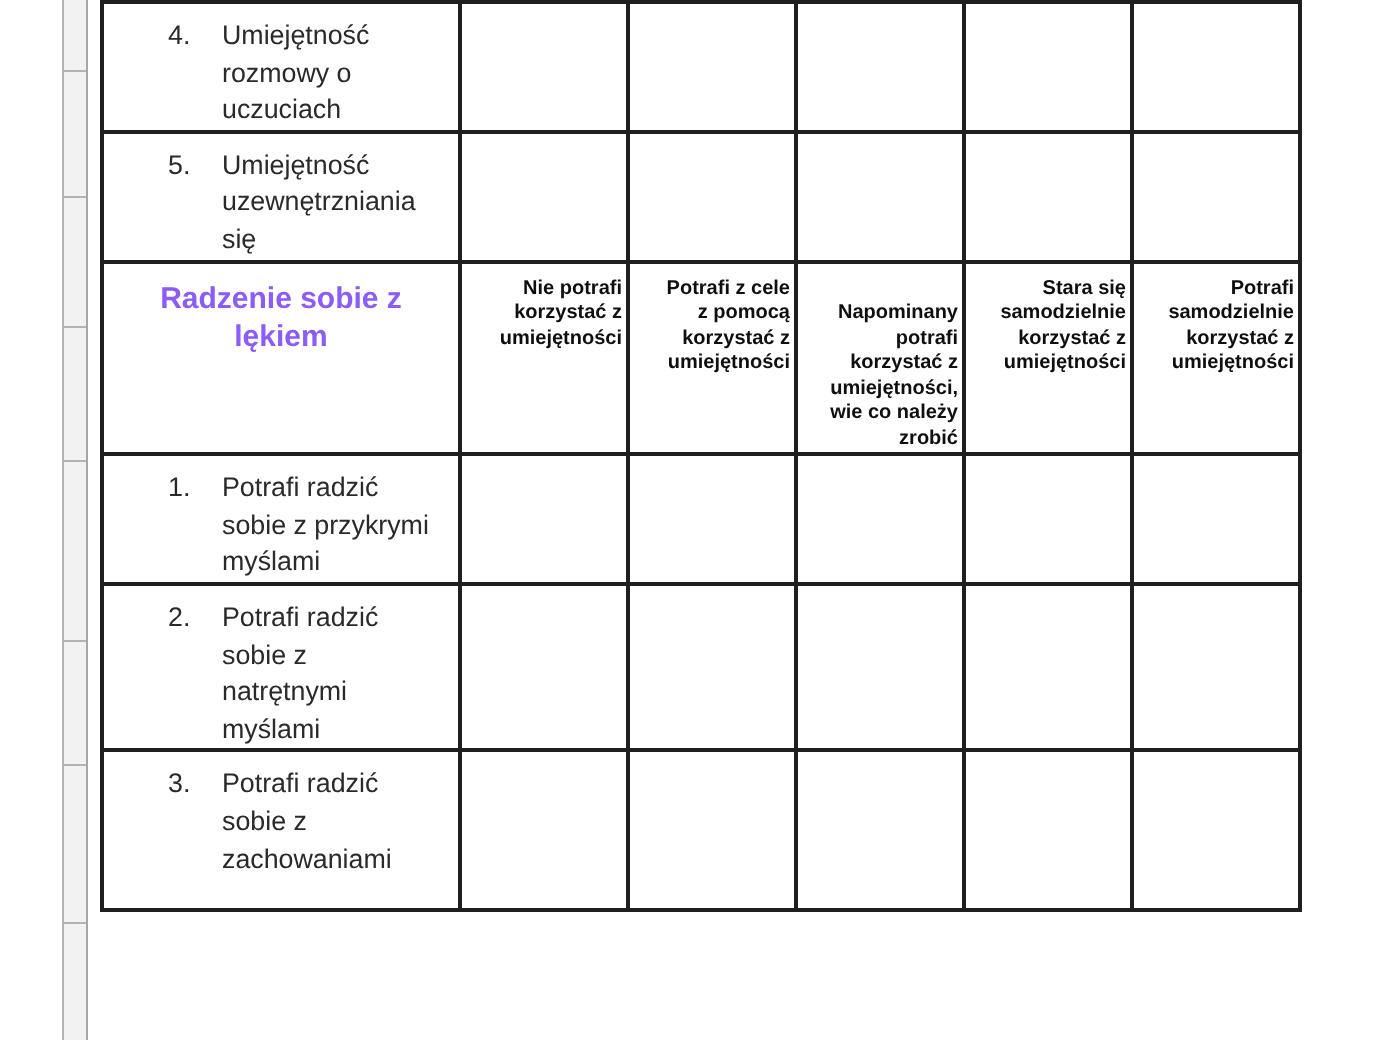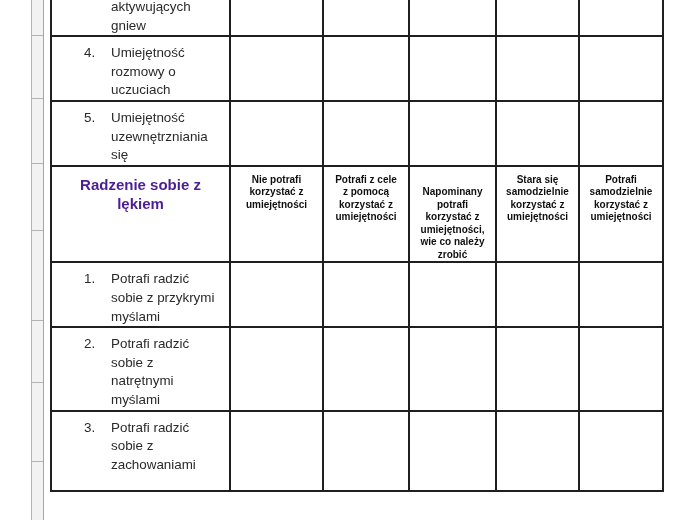--- a/index.html
+++ b/index.html
@@ -33,24 +33,24 @@
 
   .item{display:flex;padding:7px 6px 0 32px;font-size:13.4px;line-height:18.6px;color:#2a2a2a;}
   .item .num{flex:none;width:27px;}
   .item .txt{flex:1;white-space:pre-line;}
   .item.partial{padding-top:0;margin-top:-2px;}
 
   .goals{padding:10px 8px 0 28px;font-weight:bold;font-size:14.5px;color:#111;}
 
   .hdr-title{
     padding:8px 17px 0;text-align:center;font-weight:bold;font-size:15px;
-    line-height:19px;color:#4c1d95;white-space:pre-line;
+    line-height:19px;color:#8b5cf6;white-space:pre-line;
   }
   .hdr-col{
-    padding:7px 2px 0;text-align:center;font-weight:bold;font-size:10px;
+    padding:7px 2px 0;text-align:right;font-weight:bold;font-size:10px;
     line-height:12.5px;color:#0f0f0f;white-space:pre-line;
   }
   .squiggle{
     display:block;
     text-decoration-style:wavy;
     text-decoration-color:#f0a3a3;text-decoration-thickness:1px;
     text-underline-offset:2px;
   }
 </style>
 </head>
@@ -65,34 +65,20 @@
     <div class="strip-div" style="top:230px"></div>
     <div class="strip-div" style="top:320px"></div>
     <div class="strip-div" style="top:382px"></div>
     <div class="strip-div" style="top:461px"></div>
   </div>
 
   <div class="doc-table-wrap">
     <table class="doc">
 
       <tbody>
-          <tr class="cut-top" style="height:35px">
-        <td class="w-label">
-          <div class="item partial">
-            <span class="num"></span>
-            <span class="txt">aktywujących
-gniew</span>
-          </div>
-        </td>
-        <td class="w-c1"></td>
-        <td class="w-c2"></td>
-        <td class="w-c3"></td>
-        <td class="w-c4"></td>
-        <td class="w-c5"></td>
-      </tr>
 
       <tr style="height:63px">
         <td class="w-label">
           <div class="item">
             <span class="num">4.</span>
             <span class="txt">Umiejętność
 rozmowy o
 uczuciach</span>
           </div>
         </td>

